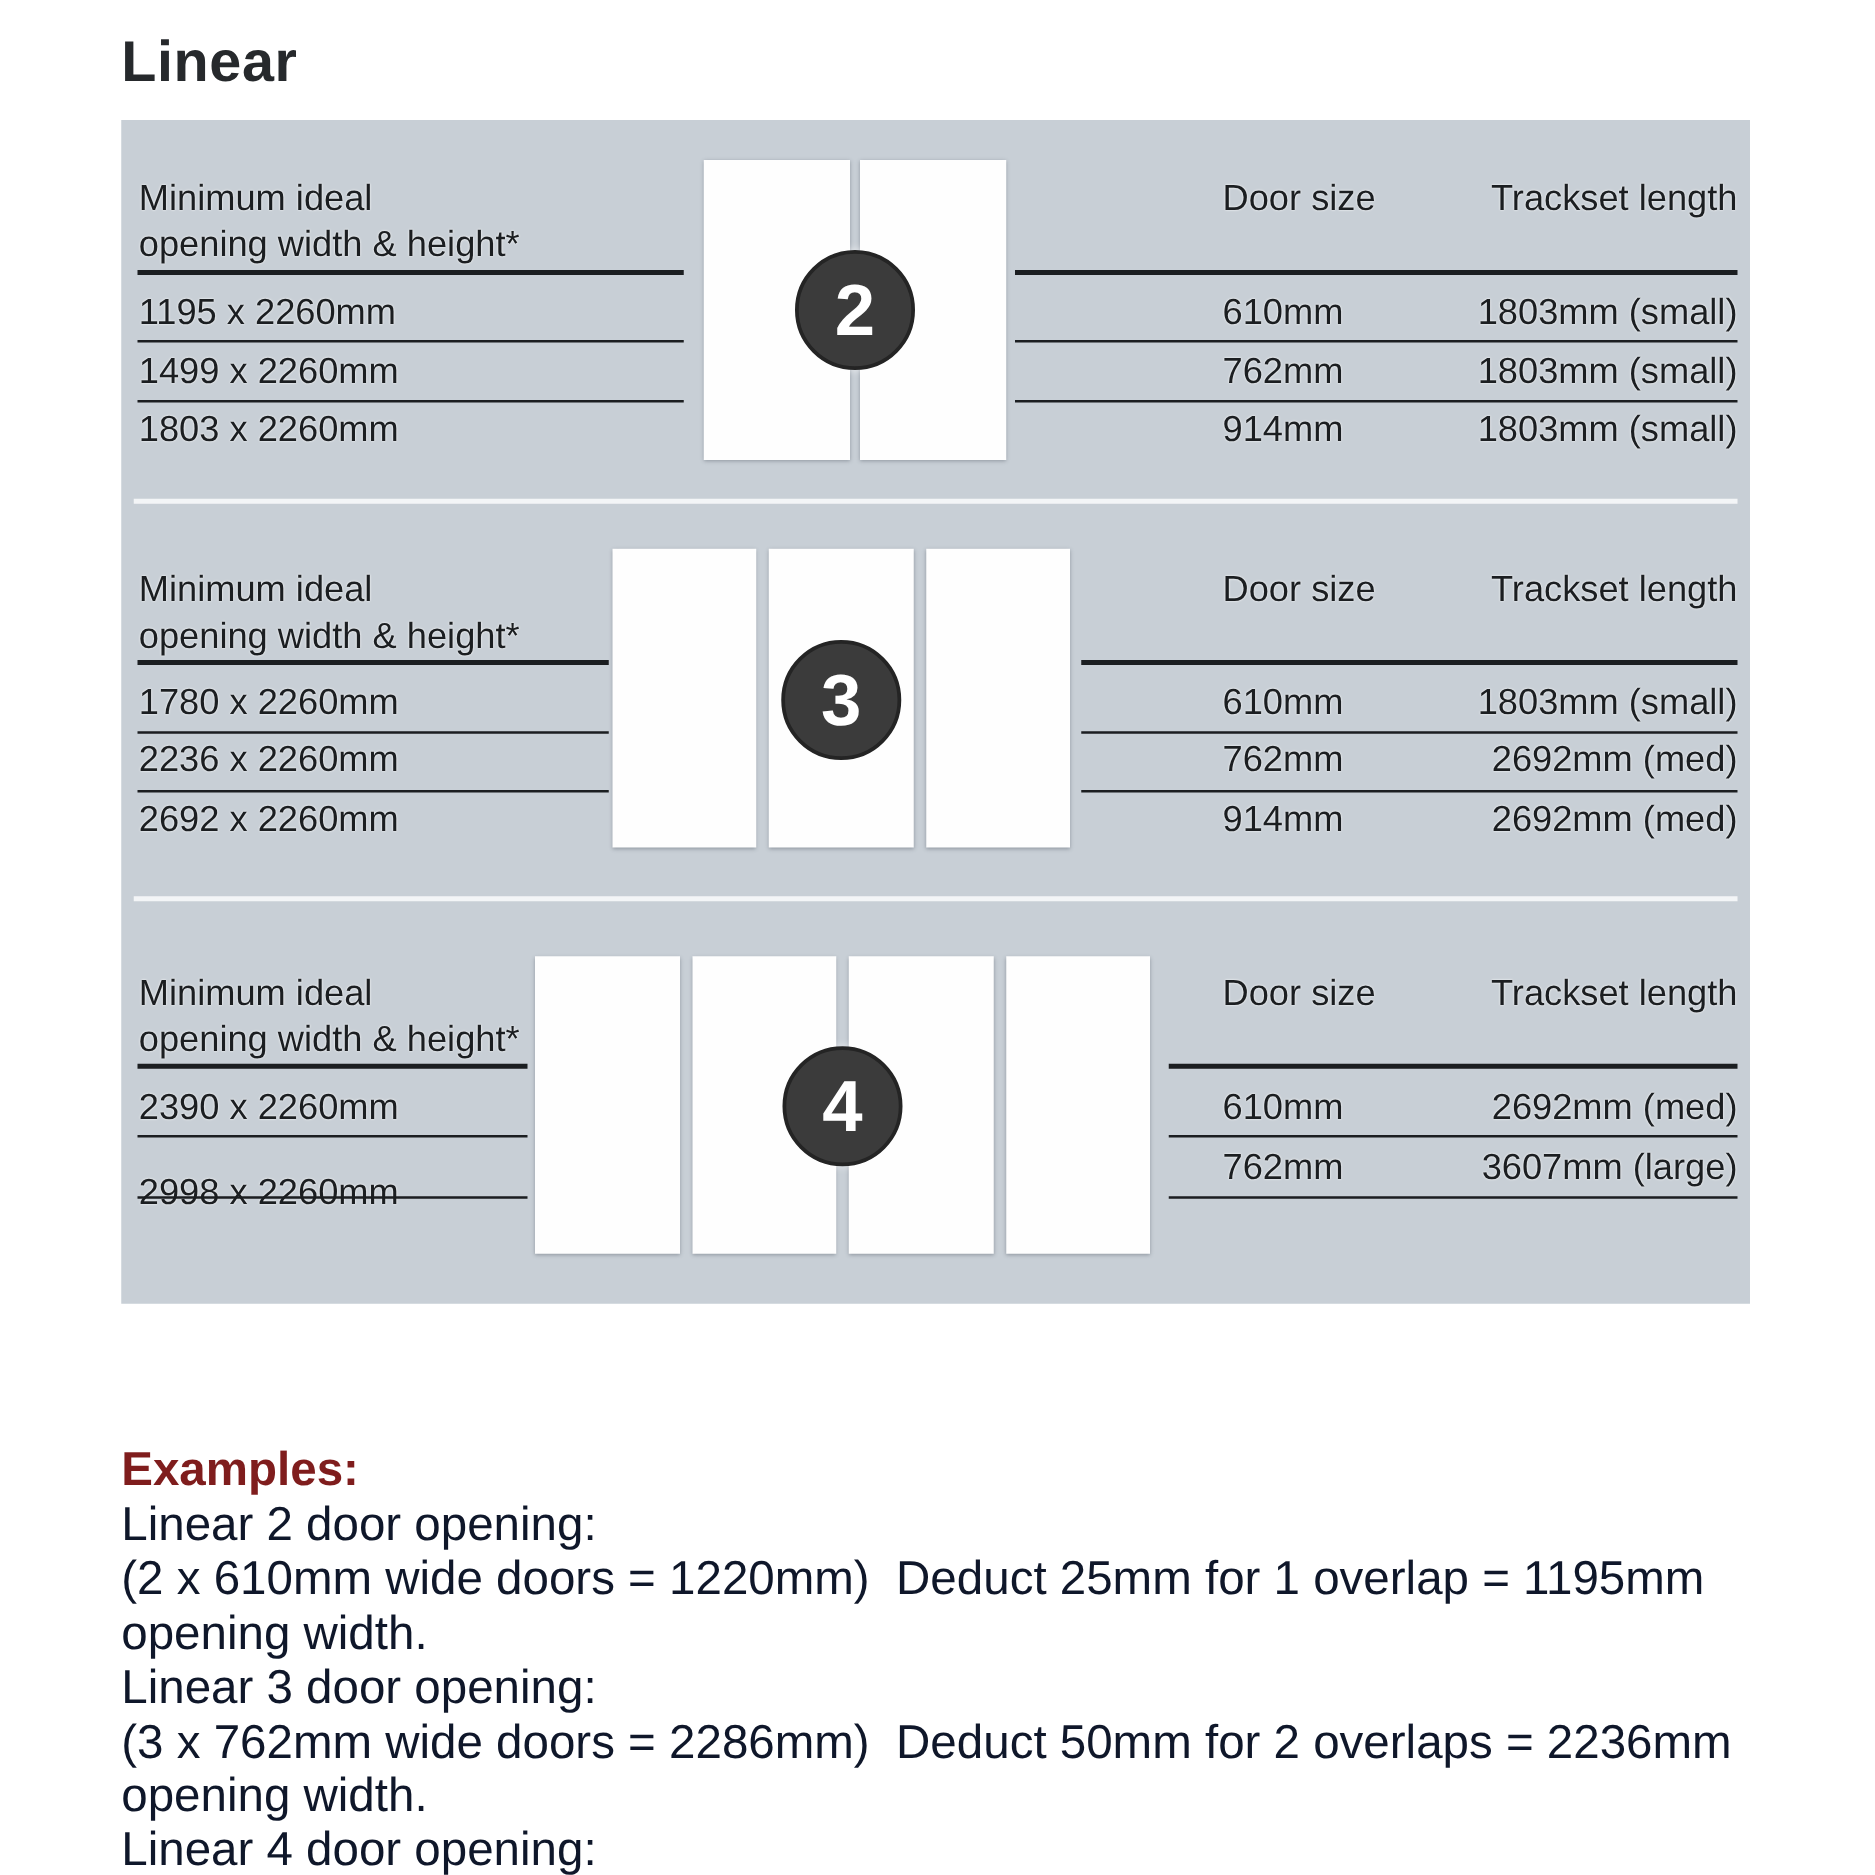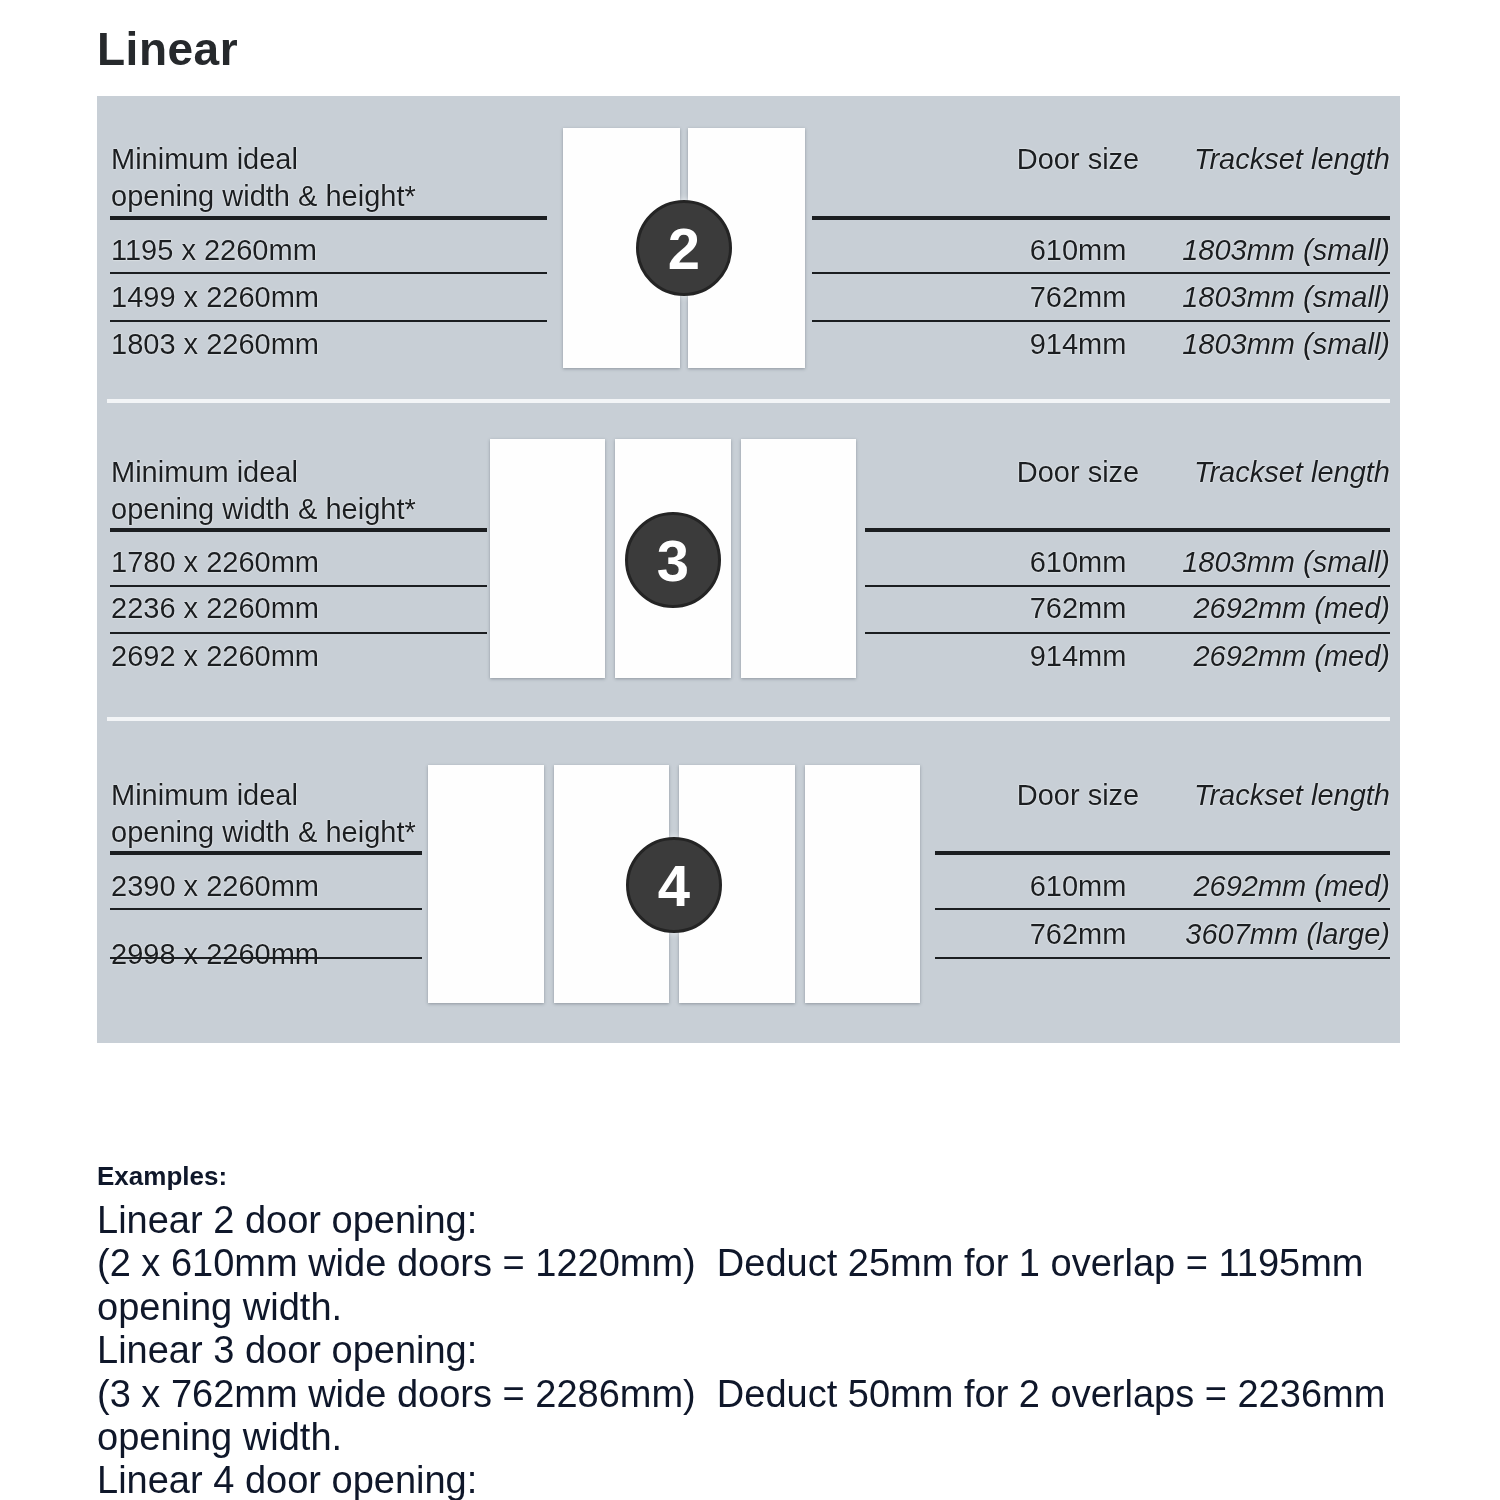--- a/index.html
+++ b/index.html
@@ -5,35 +5,35 @@
   html,body{margin:0;padding:0;background:#fff;}
   .canvas{position:relative;width:1500px;height:1500px;background:#ffffff;
     font-family:"Liberation Sans","DejaVu Sans",sans-serif;overflow:hidden;}
   .title{position:absolute;left:97px;top:22px;font-size:46px;font-weight:bold;
     color:#26292c;letter-spacing:.5px;}
   .panel{position:absolute;left:97px;top:96px;width:1303px;height:947px;background:#c8cfd6;}
   
   .pt{position:absolute;font-size:29px;line-height:37px;color:#1b1e21;
     text-shadow:0 0 2px rgba(255,255,255,.85),0 0 1px rgba(255,255,255,.7);}
   .bold{font-weight:normal;}
-  .colD{left:881px;width:200px;text-align:center;}
-  .colT{right:10px;text-align:right;font-style:italic;}
+  .colD{left:881px;width:200px;text-align:left;}
+  .colT{right:10px;text-align:right;}
   .rule{position:absolute;background:#1b1e21;}
   .thick{height:4px;}
   .thin{height:2px;}
   .divider{position:absolute;left:10px;width:1283px;height:4px;background:#f3f5f7;}
   .doors{position:absolute;display:flex;}
   .door{flex:1;background:#fefefe;box-shadow:0 1px 3px rgba(75,85,95,.45);}
   .badge{position:absolute;width:96px;height:96px;border-radius:50%;background:#3b3b3b;
     border:3px solid #242424;box-sizing:border-box;color:#ffffff;display:flex;
     align-items:center;justify-content:center;font-size:58px;font-weight:bold;
     box-shadow:0 0 7px rgba(255,255,255,.65);}
   .footnote{position:absolute;left:97px;top:1086px;font-size:30px;line-height:40px;color:#303336;}
-  .ex-head{position:absolute;left:97px;top:1156px;font-size:26px;line-height:40px;
-    font-weight:bold;color:#0f172a;}
+  .ex-head{position:absolute;left:97px;top:1156px;font-size:38px;line-height:40px;
+    font-weight:bold;color:#7f1d1d;}
   .ex-lines{position:absolute;left:97px;top:1199px;font-size:38px;line-height:43.4px;color:#0f172a;}
   .ex-line{white-space:pre-wrap;}
 </style>
 </head>
 <body>
 
 <div class="canvas">
 
   <div class="title">Linear</div>
 

